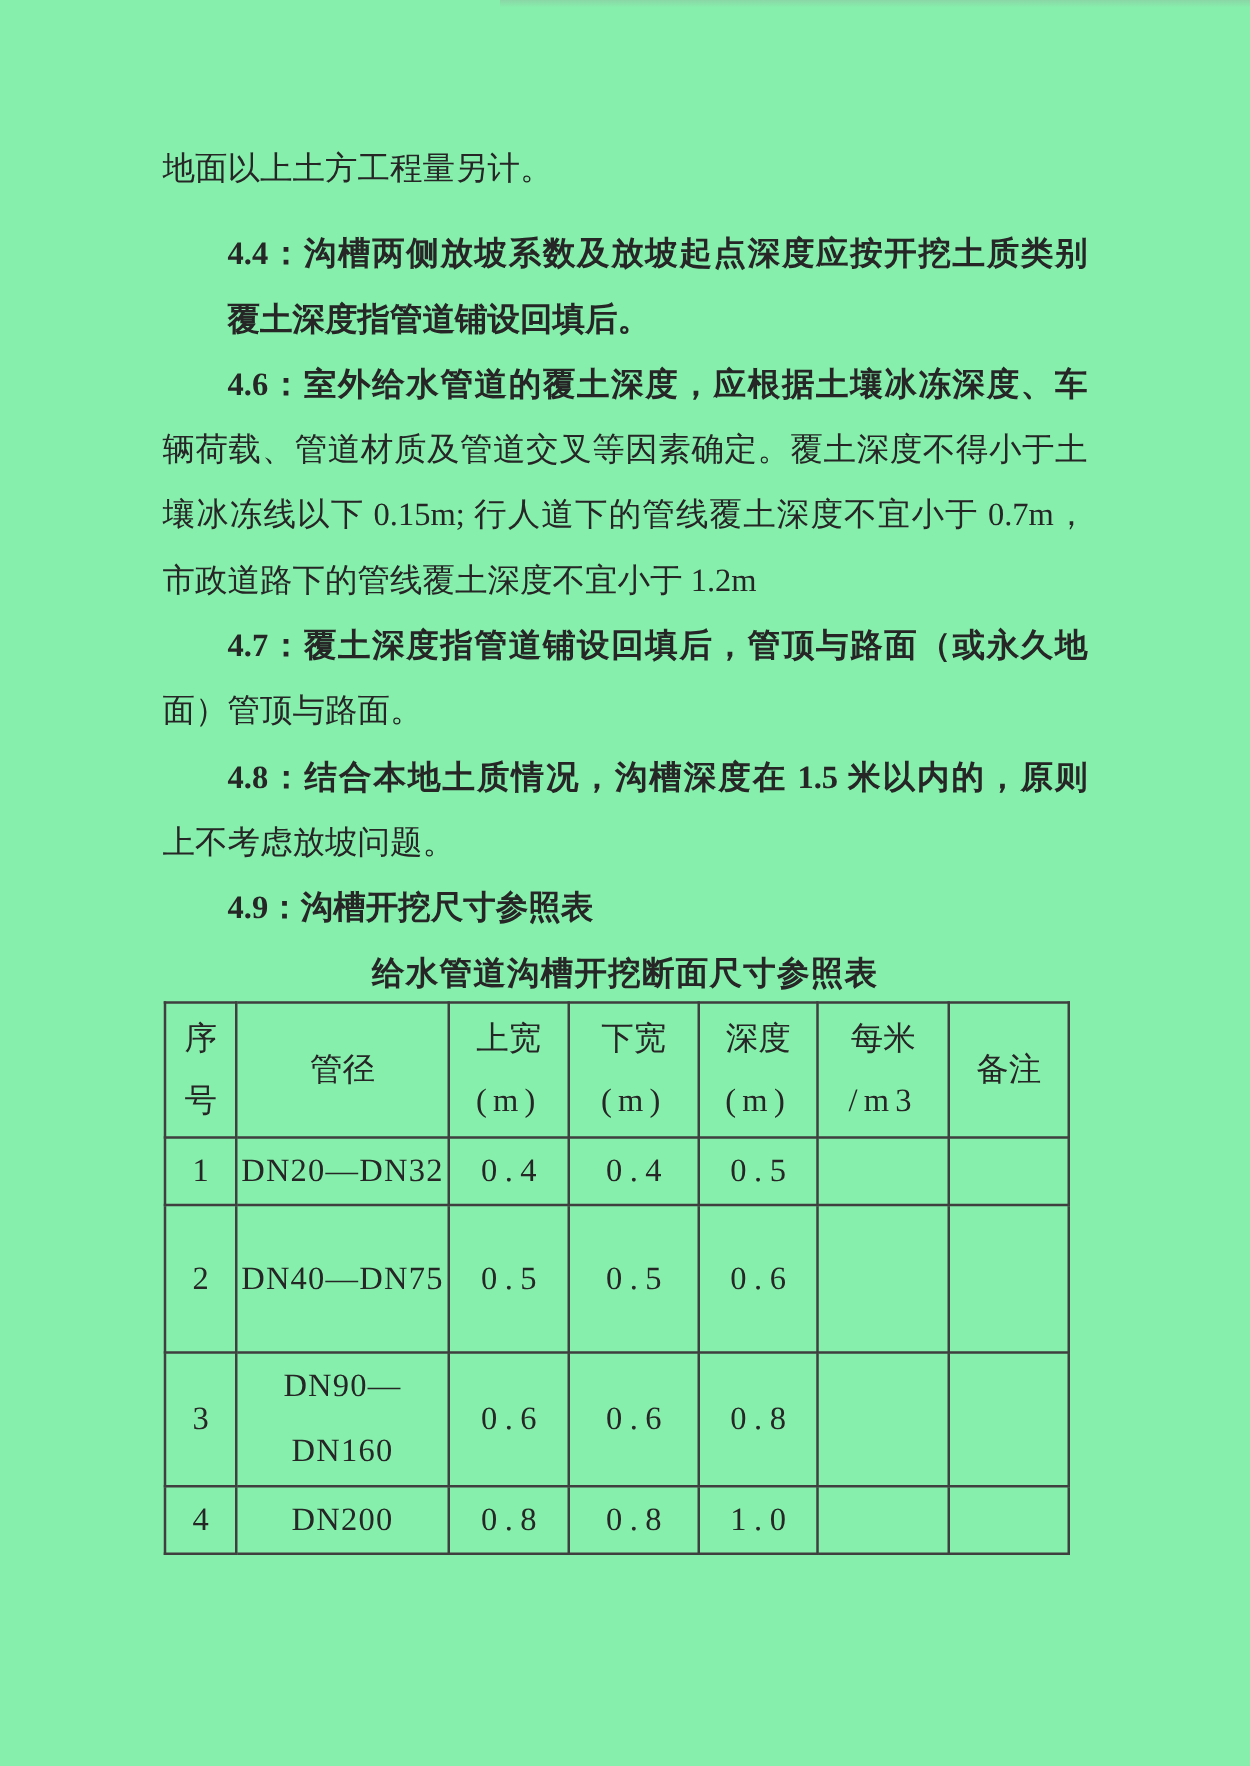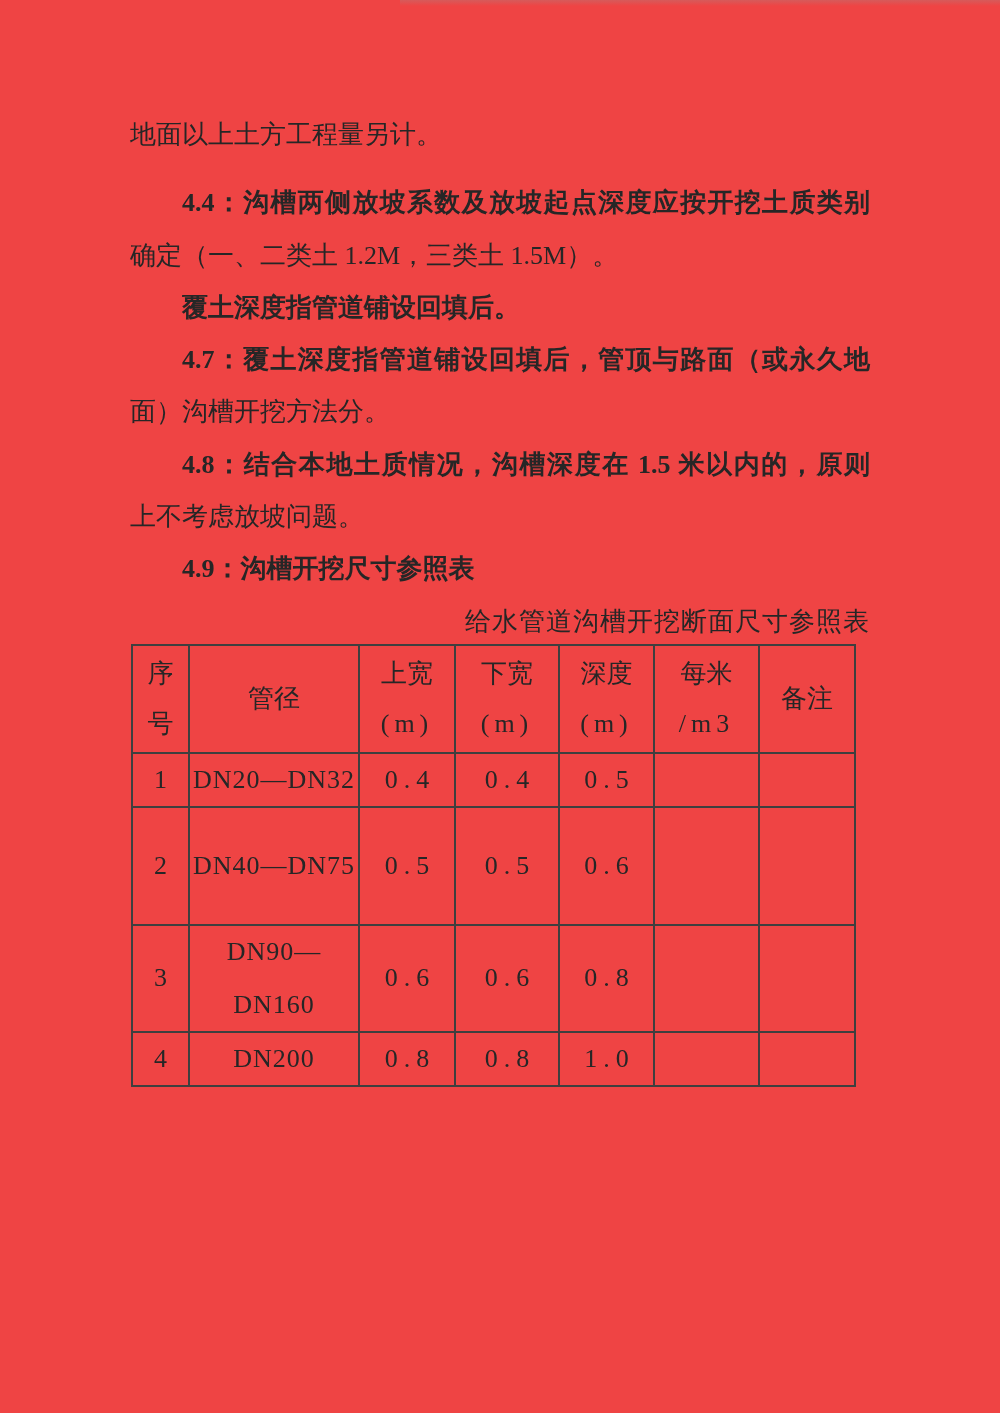--- a/index.html
+++ b/index.html
@@ -5,21 +5,21 @@
   html, body {
     margin: 0;
     padding: 0;
     background: #ffffff;
   }
   .page {
     position: relative;
     width: 1000px;
     height: 1413px;
     margin: 0 auto;
-    background: #ef4444;
+    background: #86efac;
     overflow: hidden;
     font-family: "Liberation Serif", "DejaVu Serif", serif;
     color: #262626;
   }
   .top-smudge {
     position: absolute;
     top: 0; left: 400px;
     width: 600px; height: 6px;
     background: linear-gradient(to bottom, rgba(150,150,150,0.28), rgba(150,150,150,0));
     pointer-events: none;
@@ -35,22 +35,23 @@
   .para { margin: 0; }
   .para.gap-after { margin-bottom: 16px; }
   .line { display: block; }
   .line.fill {
     text-align: justify;
     text-align-last: justify;
   }
   .para.indent .line:first-child { text-indent: 52px; font-weight: bold; }
 
   .table-title {
-    text-align: right;
+    text-align: center;
     letter-spacing: 1px;
+    font-weight: bold;
   }
 
   table.ref-table {
     border-collapse: collapse;
     table-layout: fixed;
     width: 723px;
     margin-left: 1px;
     margin-top: -4px;
     background: transparent;
   }
@@ -83,28 +84,33 @@
 
 <div class="page">
   <div class="top-smudge"></div>
   <div class="content">
     <div id="paragraphs">
         <div class="para gap-after">
           <span class="line">地面以上土方工程量另计。</span>
         </div>
         <div class="para indent">
           <span class="line fill">4.4：沟槽两侧放坡系数及放坡起点深度应按开挖土质类别</span>
-          <span class="line">确定（一、二类土 1.2M，三类土 1.5M）。</span>
         </div>
         <div class="para indent">
           <span class="line">覆土深度指管道铺设回填后。</span>
         </div>
         <div class="para indent">
+          <span class="line fill">4.6：室外给水管道的覆土深度，应根据土壤冰冻深度、车</span>
+          <span class="line fill">辆荷载、管道材质及管道交叉等因素确定。覆土深度不得小于土</span>
+          <span class="line fill">壤冰冻线以下 0.15m; 行人道下的管线覆土深度不宜小于 0.7m，</span>
+          <span class="line">市政道路下的管线覆土深度不宜小于 1.2m</span>
+        </div>
+        <div class="para indent">
           <span class="line fill">4.7：覆土深度指管道铺设回填后，管顶与路面（或永久地</span>
-          <span class="line">面）沟槽开挖方法分。</span>
+          <span class="line">面）管顶与路面。</span>
         </div>
         <div class="para indent">
           <span class="line fill">4.8：结合本地土质情况，沟槽深度在 1.5 米以内的，原则</span>
           <span class="line">上不考虑放坡问题。</span>
         </div>
         <div class="para indent">
           <span class="line">4.9：沟槽开挖尺寸参照表</span>
         </div>
       </div>
     <div class="table-title">给水管道沟槽开挖断面尺寸参照表</div>

